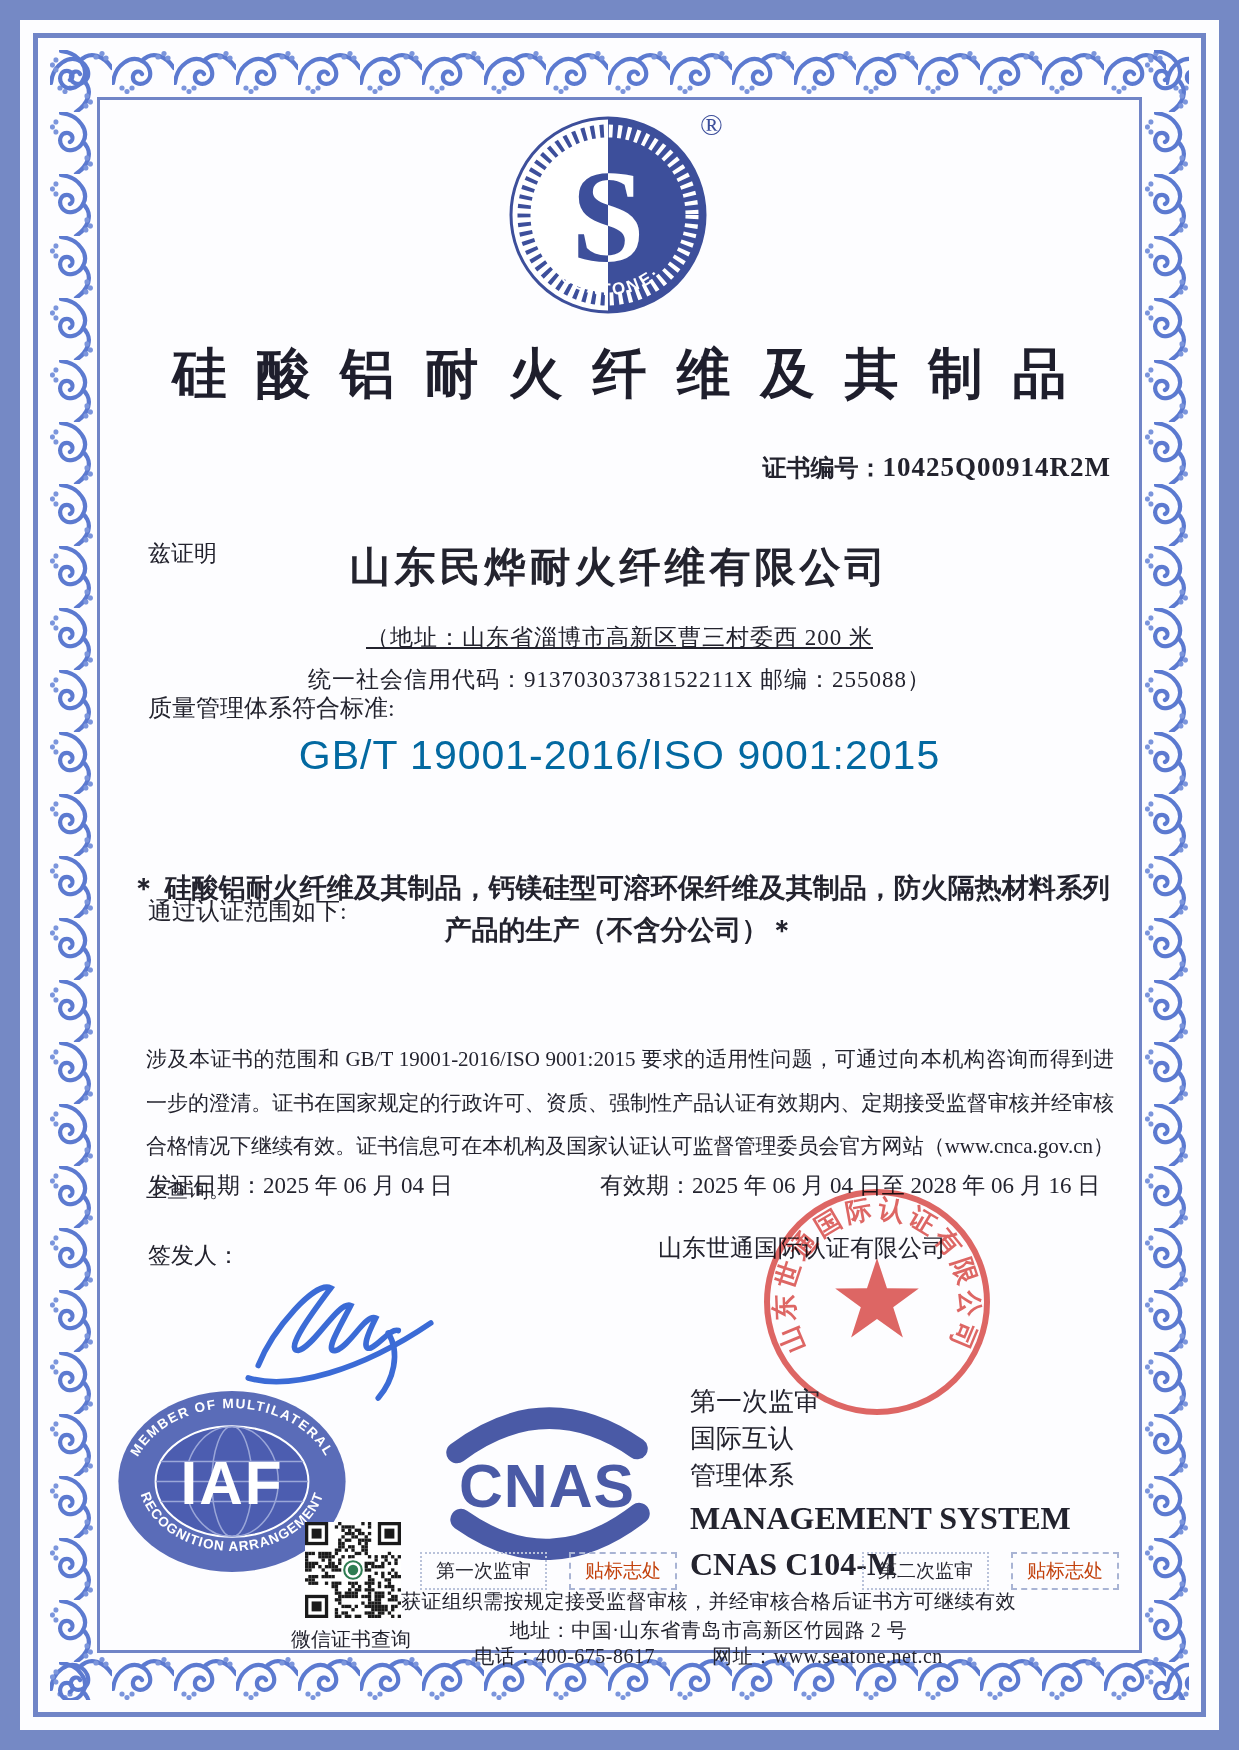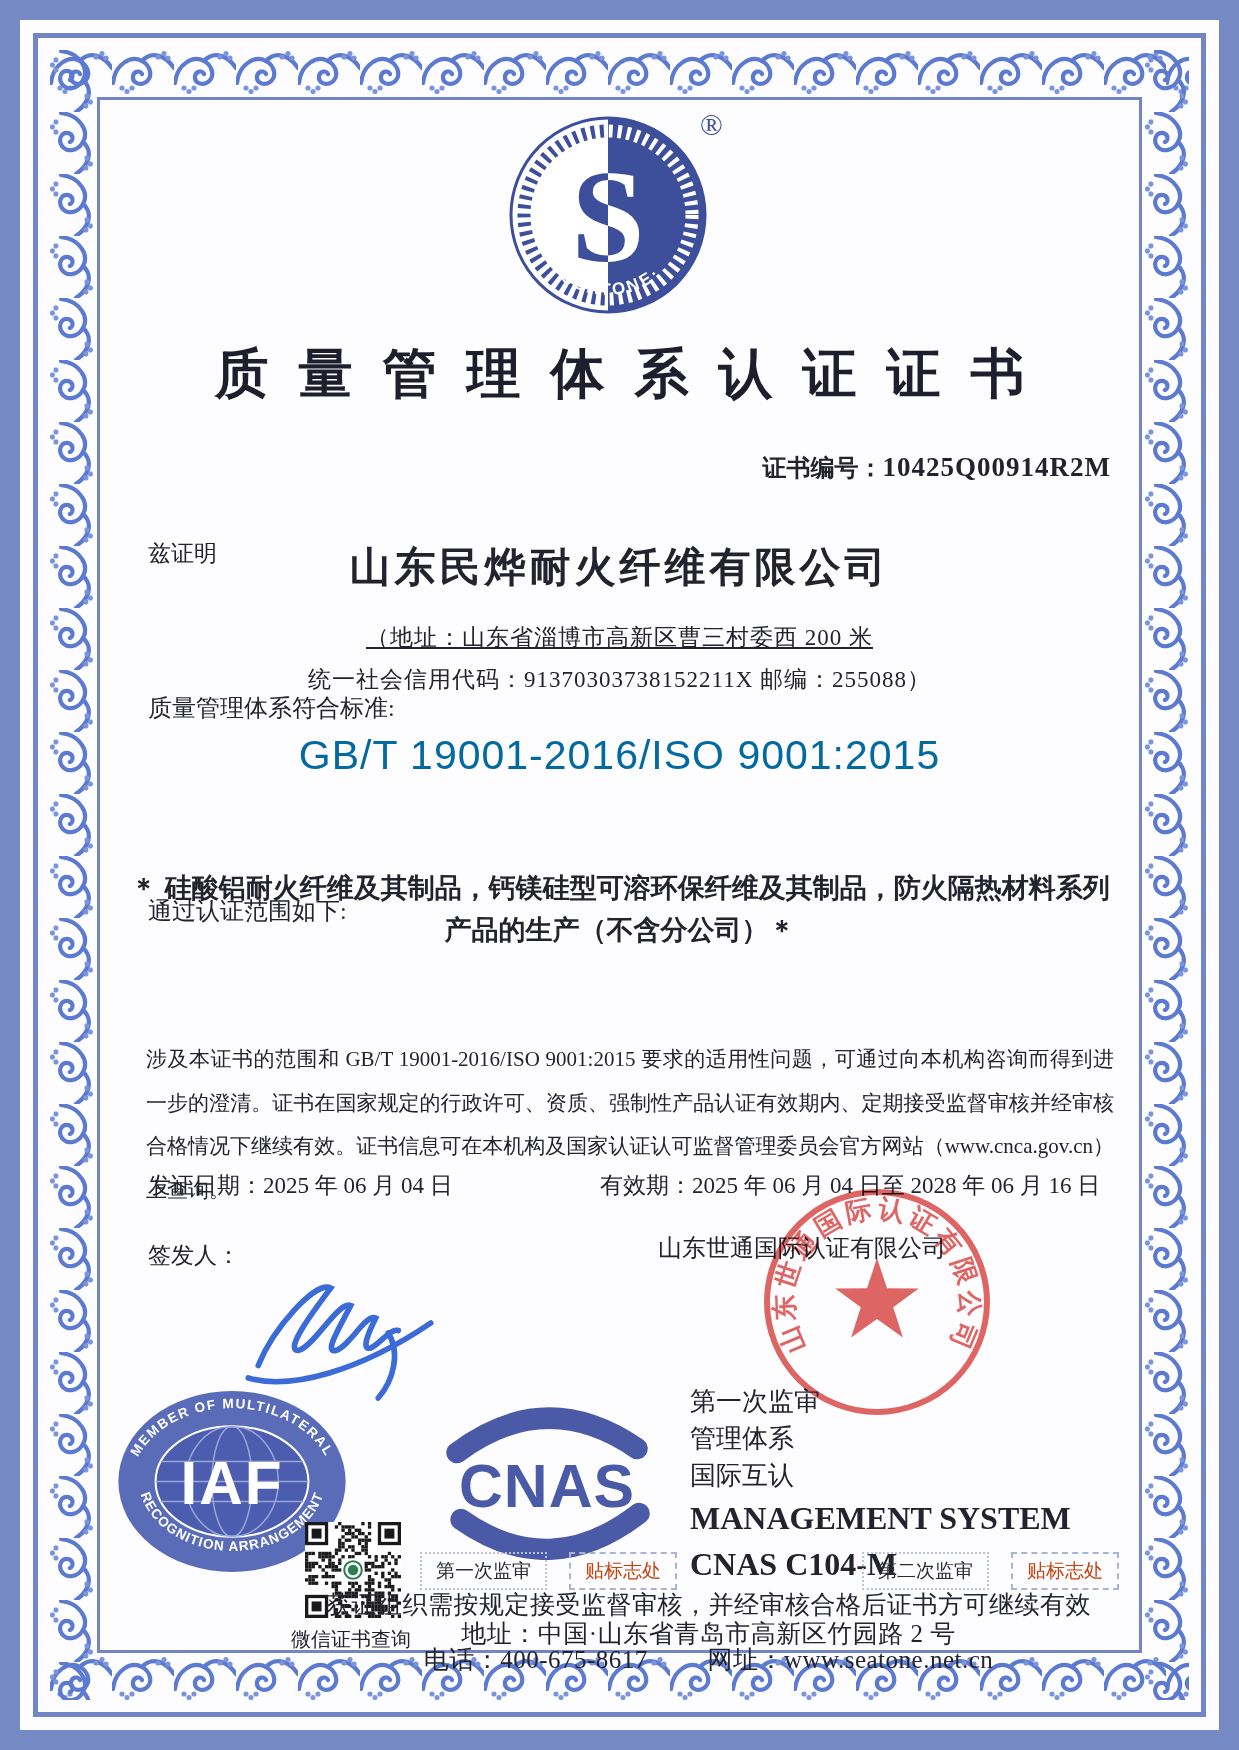--- a/index.html
+++ b/index.html
@@ -26,21 +26,21 @@
   .scope{left:120px;width:1000px;top:868px;text-align:center;font-size:27px;font-weight:700;
          font-family:"Liberation Sans","DejaVu Sans",sans-serif;line-height:1.55;}
   .legal{left:146px;width:968px;top:1038px;font-size:21px;line-height:2.08;text-align:justify;}
   .dates{font-size:23px;}
   .issuer{left:658px;top:1232px;font-size:24px;}
   .accred{left:690px;top:1384px;font-size:26px;line-height:1.42;}
   .accred .en{font-family:Liberation Serif, serif;font-weight:700;font-size:32px;line-height:1.45;}
   .audit-row{position:absolute;top:1552px;left:420px;right:120px;display:flex;align-items:center;font-size:19px;}
   .audit-label{border:2px dotted #b9c2da;padding:4px 14px;color:#2b2b35;}
   .sticker-box{border:2px dashed #a9b4d4;padding:4px 14px;margin-left:22px;color:#c2410c;}
-  .footer{left:300px;right:122px;text-align:center;font-size:25px;letter-spacing:.5px;z-index:5;}
+  .footer{left:300px;right:122px;text-align:center;font-size:20px;letter-spacing:.5px;z-index:5;}
   .qr-caption{left:288px;top:1626px;width:126px;text-align:center;font-size:20px;}
   .stamp{mix-blend-mode:multiply;opacity:.92;}
 </style>
 </head>
 <body>
 
 <div class="page">
 
   <div class="frame-outer"></div>
   <div class="frame-line1"></div>
@@ -94,21 +94,21 @@
     <g font-family="Liberation Serif, DejaVu Serif, serif" font-weight="700" font-size="132">
       <text x="110" y="156" text-anchor="middle" fill="#3d4f9b" clip-path="url(#halfL)">S</text>
       <text x="110" y="156" text-anchor="middle" fill="#ffffff" clip-path="url(#halfR)">S</text>
     </g>
     <text font-family="Liberation Sans, DejaVu Sans, sans-serif" font-size="17" font-weight="700" letter-spacing="3">
       <textPath href="#arcBrand" startOffset="50%" text-anchor="middle" fill="#ffffff">·SEATONE·</textPath>
     </text>
   </svg>
   <div class="abs" style="left:700px;top:108px;font-size:30px;color:#3d4f9b;">®</div>
 
-  <div class="abs title">质量管理体系认证证书</div>
+  <div class="abs title">硅酸铝耐火纤维及其制品</div>
   <div class="abs certno">
     <span>证书编号：</span><span class="num">10425Q00914R2M</span>
   </div>
 
   <div class="abs attest">兹证明</div>
   <div class="abs company">山东民烨耐火纤维有限公司</div>
   <div class="abs addr" style="top:622px;text-decoration:underline;">（地址：山东省淄博市高新区曹三村委西 200 米</div>
   <div class="abs addr" style="top:664px;">统一社会信用代码：91370303738152211X 邮编：255088）</div>
 
   <div class="abs label" style="top:692px;">质量管理体系符合标准:</div>
@@ -176,22 +176,22 @@
   <svg class="abs" style="left:438px;top:1398px;" width="218" height="162" viewBox="0 0 210 160">
     <g fill="none" stroke="#4a5aa6" stroke-width="21" stroke-linecap="round">
       <path d="M16,54 Q104,-12 194,50"></path>
       <path d="M20,120 Q108,182 196,114"></path>
     </g>
     <text x="105" y="108" text-anchor="middle" font-family="Liberation Sans, DejaVu Sans, sans-serif" font-weight="800" font-size="60" fill="#4a5aa6" letter-spacing="1">CNAS</text>
   </svg>
 
   <div class="abs accred">
     <div>第一次监审</div>
+    <div>国际互认</div>
     <div>管理体系</div>
-    <div>国际互认</div>
     <div class="en">MANAGEMENT SYSTEM</div>
     <div class="en">CNAS C104-M</div>
   </div>
 
   <svg class="abs" style="left:305px;top:1522px;" width="96" height="96" viewBox="0 0 92.8 92.8">
     <rect width="92.8" height="92.8" fill="#ffffff"></rect>
     <g fill="#1a1a1a">
       <rect x="0" y="0" width="22.4" height="22.4"></rect>
         <rect x="70.4" y="0" width="22.4" height="22.4"></rect>
       <rect x="0" y="70.4" width="22.4" height="22.4"></rect>

